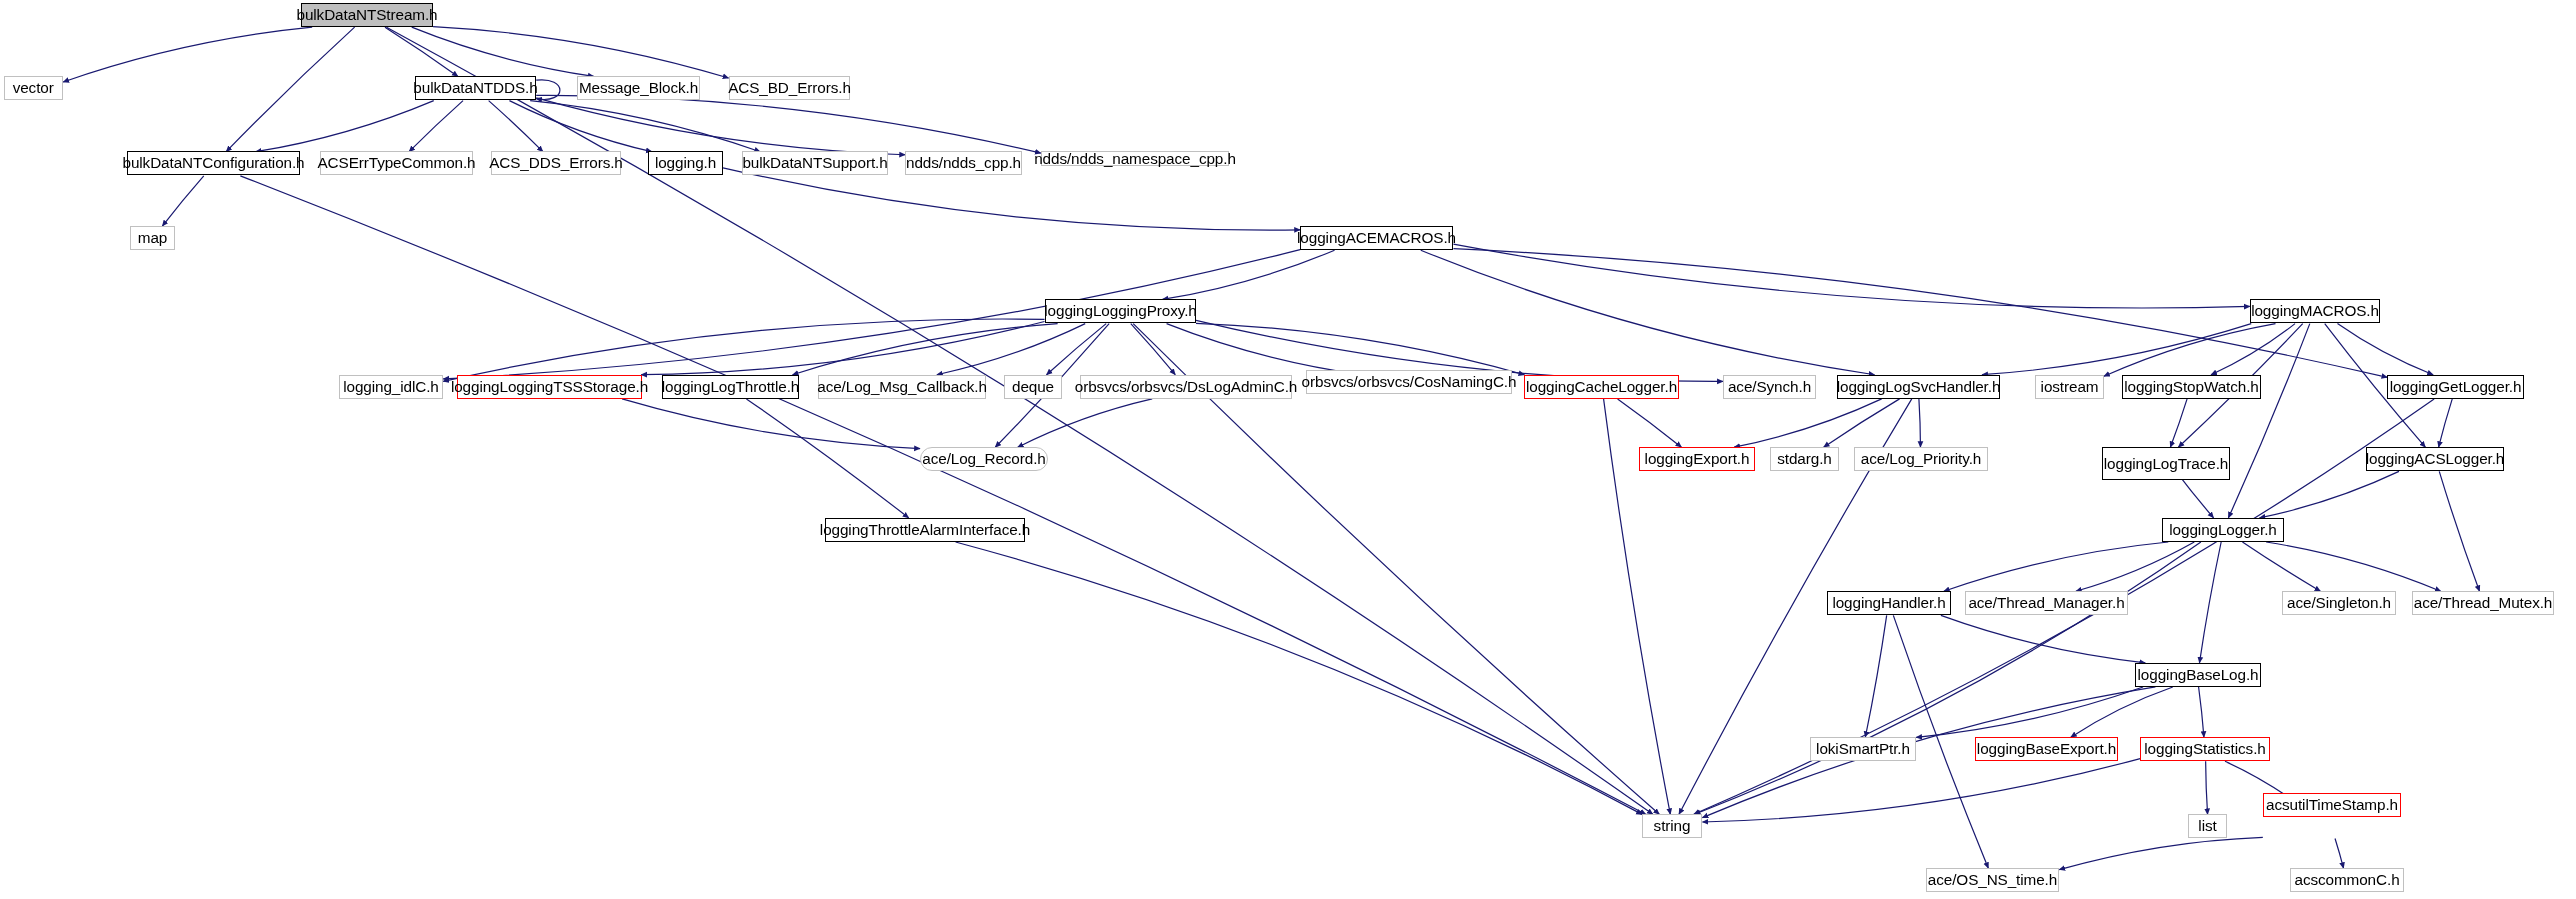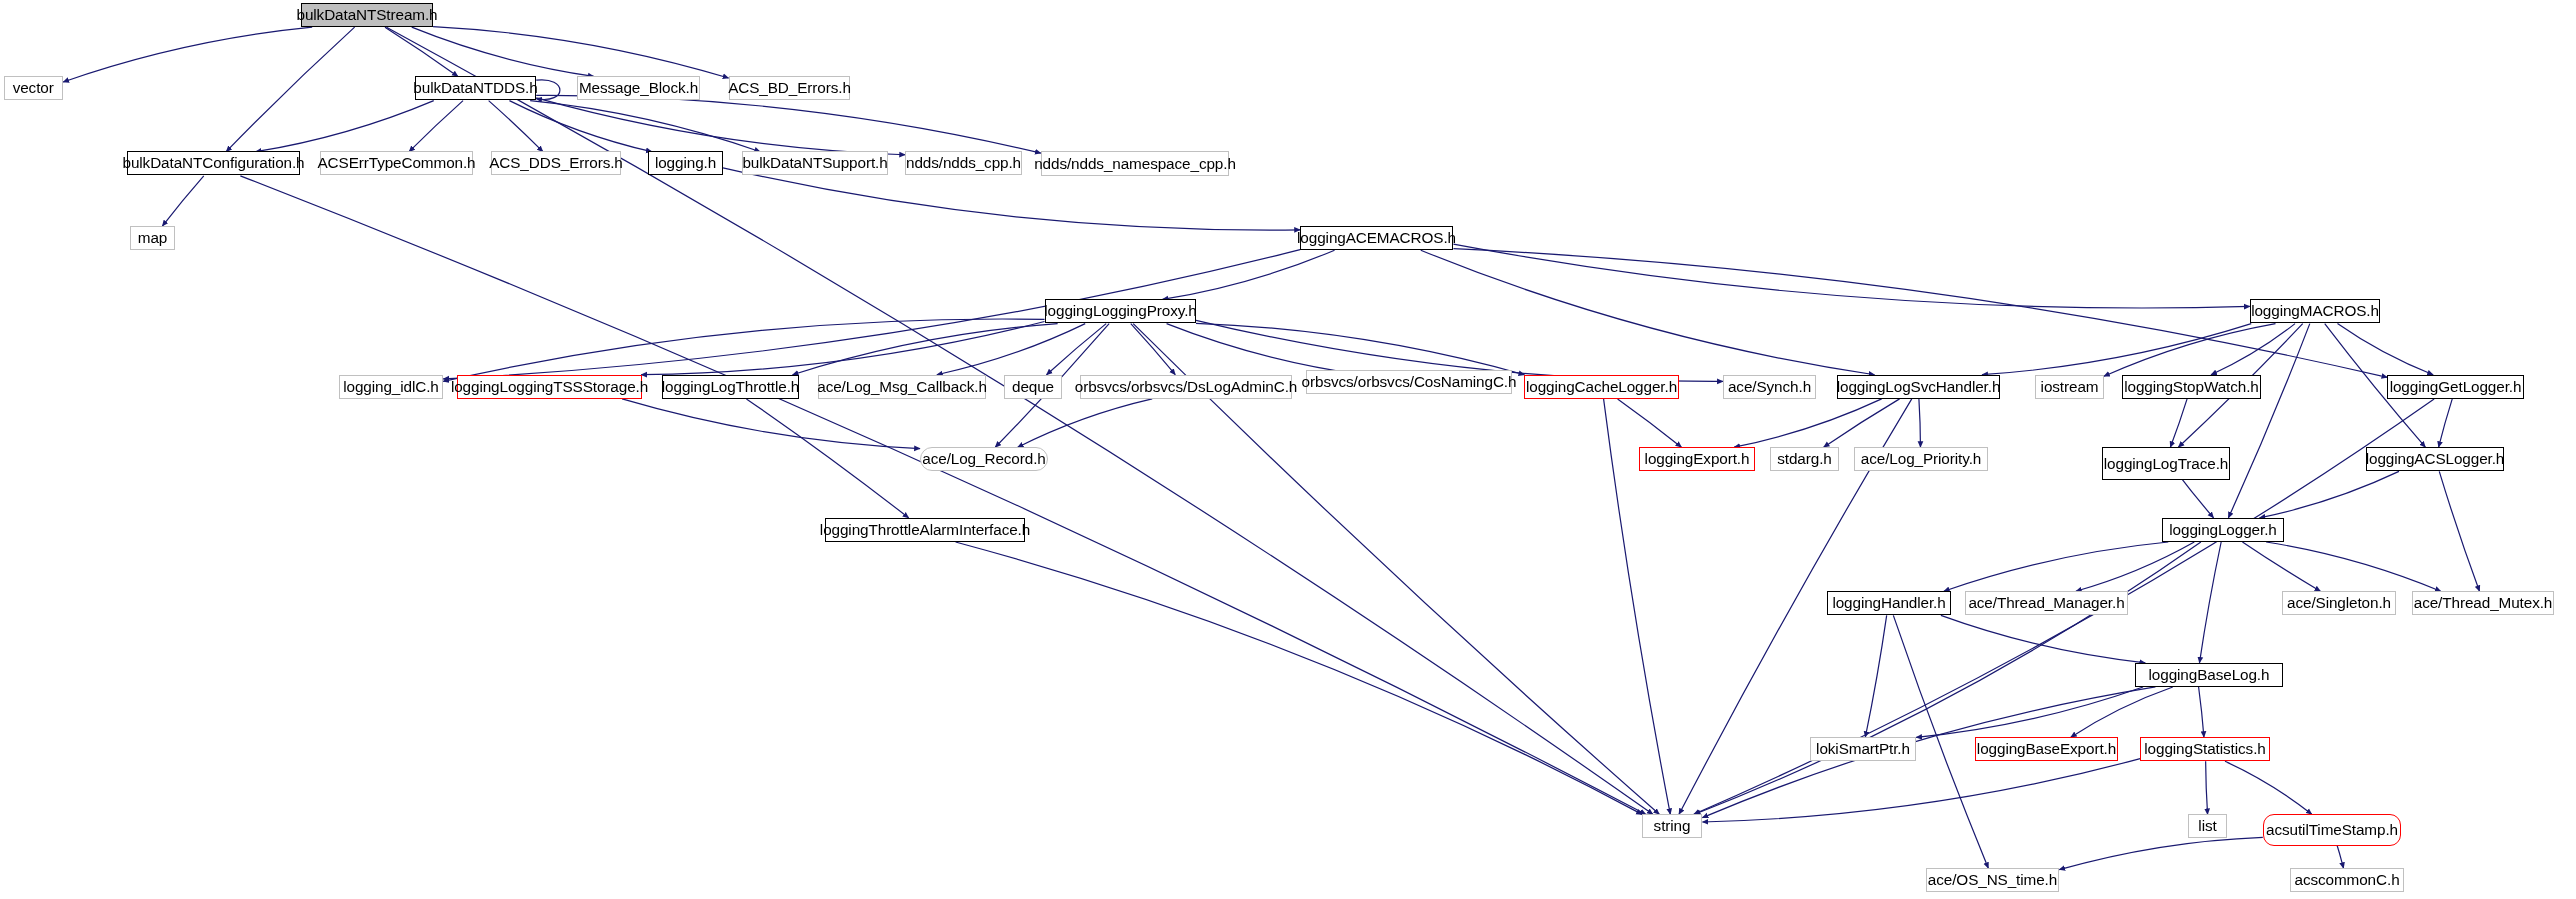--- a/index.html
+++ b/index.html
@@ -151,21 +151,21 @@
       <div class="graph-node kind-system" style="left: 3.7px; top: 76px; width: 59px; height: 24px;">vector</div>
       <div class="graph-node kind-local" style="left: 415px; top: 76px; width: 121px; height: 24px;">bulkDataNTDDS.h</div>
       <div class="graph-node kind-system" style="left: 577px; top: 76px; width: 123px; height: 24px;">Message_Block.h</div>
       <div class="graph-node kind-system" style="left: 729px; top: 76px; width: 121px; height: 24px;">ACS_BD_Errors.h</div>
       <div class="graph-node kind-local" style="left: 127px; top: 151px; width: 173px; height: 24px;">bulkDataNTConfiguration.h</div>
       <div class="graph-node kind-system" style="left: 320px; top: 151px; width: 153px; height: 24px;">ACSErrTypeCommon.h</div>
       <div class="graph-node kind-system" style="left: 491px; top: 151px; width: 130px; height: 24px;">ACS_DDS_Errors.h</div>
       <div class="graph-node kind-local" style="left: 648px; top: 151px; width: 75px; height: 24px;">logging.h</div>
       <div class="graph-node kind-system" style="left: 742px; top: 151px; width: 146px; height: 24px;">bulkDataNTSupport.h</div>
       <div class="graph-node kind-system" style="left: 905px; top: 151px; width: 117px; height: 24px;">ndds/ndds_cpp.h</div>
-      <div class="graph-node kind-system" style="left: 1041px; top: 151px; width: 188px; height: 25px;">ndds/ndds_namespace_cpp.h</div>
+      <div class="graph-node kind-system" style="left: 1041px; top: 151px; width: 188px; height: 15px;">ndds/ndds_namespace_cpp.h</div>
       <div class="graph-node kind-system" style="left: 130px; top: 226px; width: 45px; height: 24px;">map</div>
       <div class="graph-node kind-local" style="left: 1300px; top: 226px; width: 153px; height: 24px;">loggingACEMACROS.h</div>
       <div class="graph-node kind-local" style="left: 1045px; top: 299px; width: 151px; height: 24px;">loggingLoggingProxy.h</div>
       <div class="graph-node kind-local" style="left: 2250px; top: 299px; width: 130px; height: 24px;">loggingMACROS.h</div>
       <div class="graph-node kind-system" style="left: 339px; top: 375px; width: 104px; height: 24px;">logging_idlC.h</div>
       <div class="graph-node kind-red" style="left: 457px; top: 375px; width: 185px; height: 24px;">loggingLoggingTSSStorage.h</div>
       <div class="graph-node kind-local" style="left: 662px; top: 375px; width: 137px; height: 24px;">loggingLogThrottle.h</div>
       <div class="graph-node kind-system" style="left: 818px; top: 375px; width: 168px; height: 24px;">ace/Log_Msg_Callback.h</div>
       <div class="graph-node kind-system" style="left: 1004px; top: 375px; width: 58px; height: 24px;">deque</div>
       <div class="graph-node kind-system" style="left: 1080px; top: 375px; width: 212px; height: 24px;">orbsvcs/orbsvcs/DsLogAdminC.h</div>
@@ -181,24 +181,24 @@
       <div class="graph-node kind-system" style="left: 1770px; top: 447px; width: 69px; height: 24px;">stdarg.h</div>
       <div class="graph-node kind-system" style="left: 1854px; top: 447px; width: 134px; height: 24px;">ace/Log_Priority.h</div>
       <div class="graph-node kind-local" style="left: 2102px; top: 447px; width: 128px; height: 33px;">loggingLogTrace.h</div>
       <div class="graph-node kind-local" style="left: 2366px; top: 447px; width: 138px; height: 24px;">loggingACSLogger.h</div>
       <div class="graph-node kind-local" style="left: 825px; top: 518px; width: 200px; height: 24px;">loggingThrottleAlarmInterface.h</div>
       <div class="graph-node kind-local" style="left: 2162px; top: 518px; width: 122px; height: 24px;">loggingLogger.h</div>
       <div class="graph-node kind-local" style="left: 1827px; top: 591px; width: 124px; height: 24px;">loggingHandler.h</div>
       <div class="graph-node kind-system" style="left: 1965px; top: 591px; width: 163px; height: 24px;">ace/Thread_Manager.h</div>
       <div class="graph-node kind-system" style="left: 2282px; top: 591px; width: 114px; height: 24px;">ace/Singleton.h</div>
       <div class="graph-node kind-system" style="left: 2412px; top: 591px; width: 142px; height: 24px;">ace/Thread_Mutex.h</div>
-      <div class="graph-node kind-local" style="left: 2135px; top: 663px; width: 148px; height: 24px;">loggingBaseLog.h</div>
+      <div class="graph-node kind-local" style="left: 2135px; top: 663px; width: 126px; height: 24px;">loggingBaseLog.h</div>
       <div class="graph-node kind-system" style="left: 1810px; top: 737px; width: 106px; height: 24px;">lokiSmartPtr.h</div>
       <div class="graph-node kind-red" style="left: 1975px; top: 737px; width: 143px; height: 24px;">loggingBaseExport.h</div>
       <div class="graph-node kind-red" style="left: 2140px; top: 737px; width: 130px; height: 24px;">loggingStatistics.h</div>
       <div class="graph-node kind-system" style="left: 1642px; top: 814px; width: 60px; height: 24px;">string</div>
       <div class="graph-node kind-system" style="left: 2188px; top: 814px; width: 39px; height: 24px;">list</div>
-      <div class="graph-node kind-red" style="left: 2263px; top: 814px; width: 138px; height: 32px; border-radius: 11px;">acsutilTimeStamp.h</div>
+      <div class="graph-node kind-red" style="left: 2263px; top: 793px; width: 138px; height: 24px;">acsutilTimeStamp.h</div>
       <div class="graph-node kind-system" style="left: 1926px; top: 868px; width: 133px; height: 24px;">ace/OS_NS_time.h</div>
       <div class="graph-node kind-system" style="left: 2290px; top: 868px; width: 114px; height: 24px;">acscommonC.h</div>
     </div>
 </div>
 
 
 </body></html>

